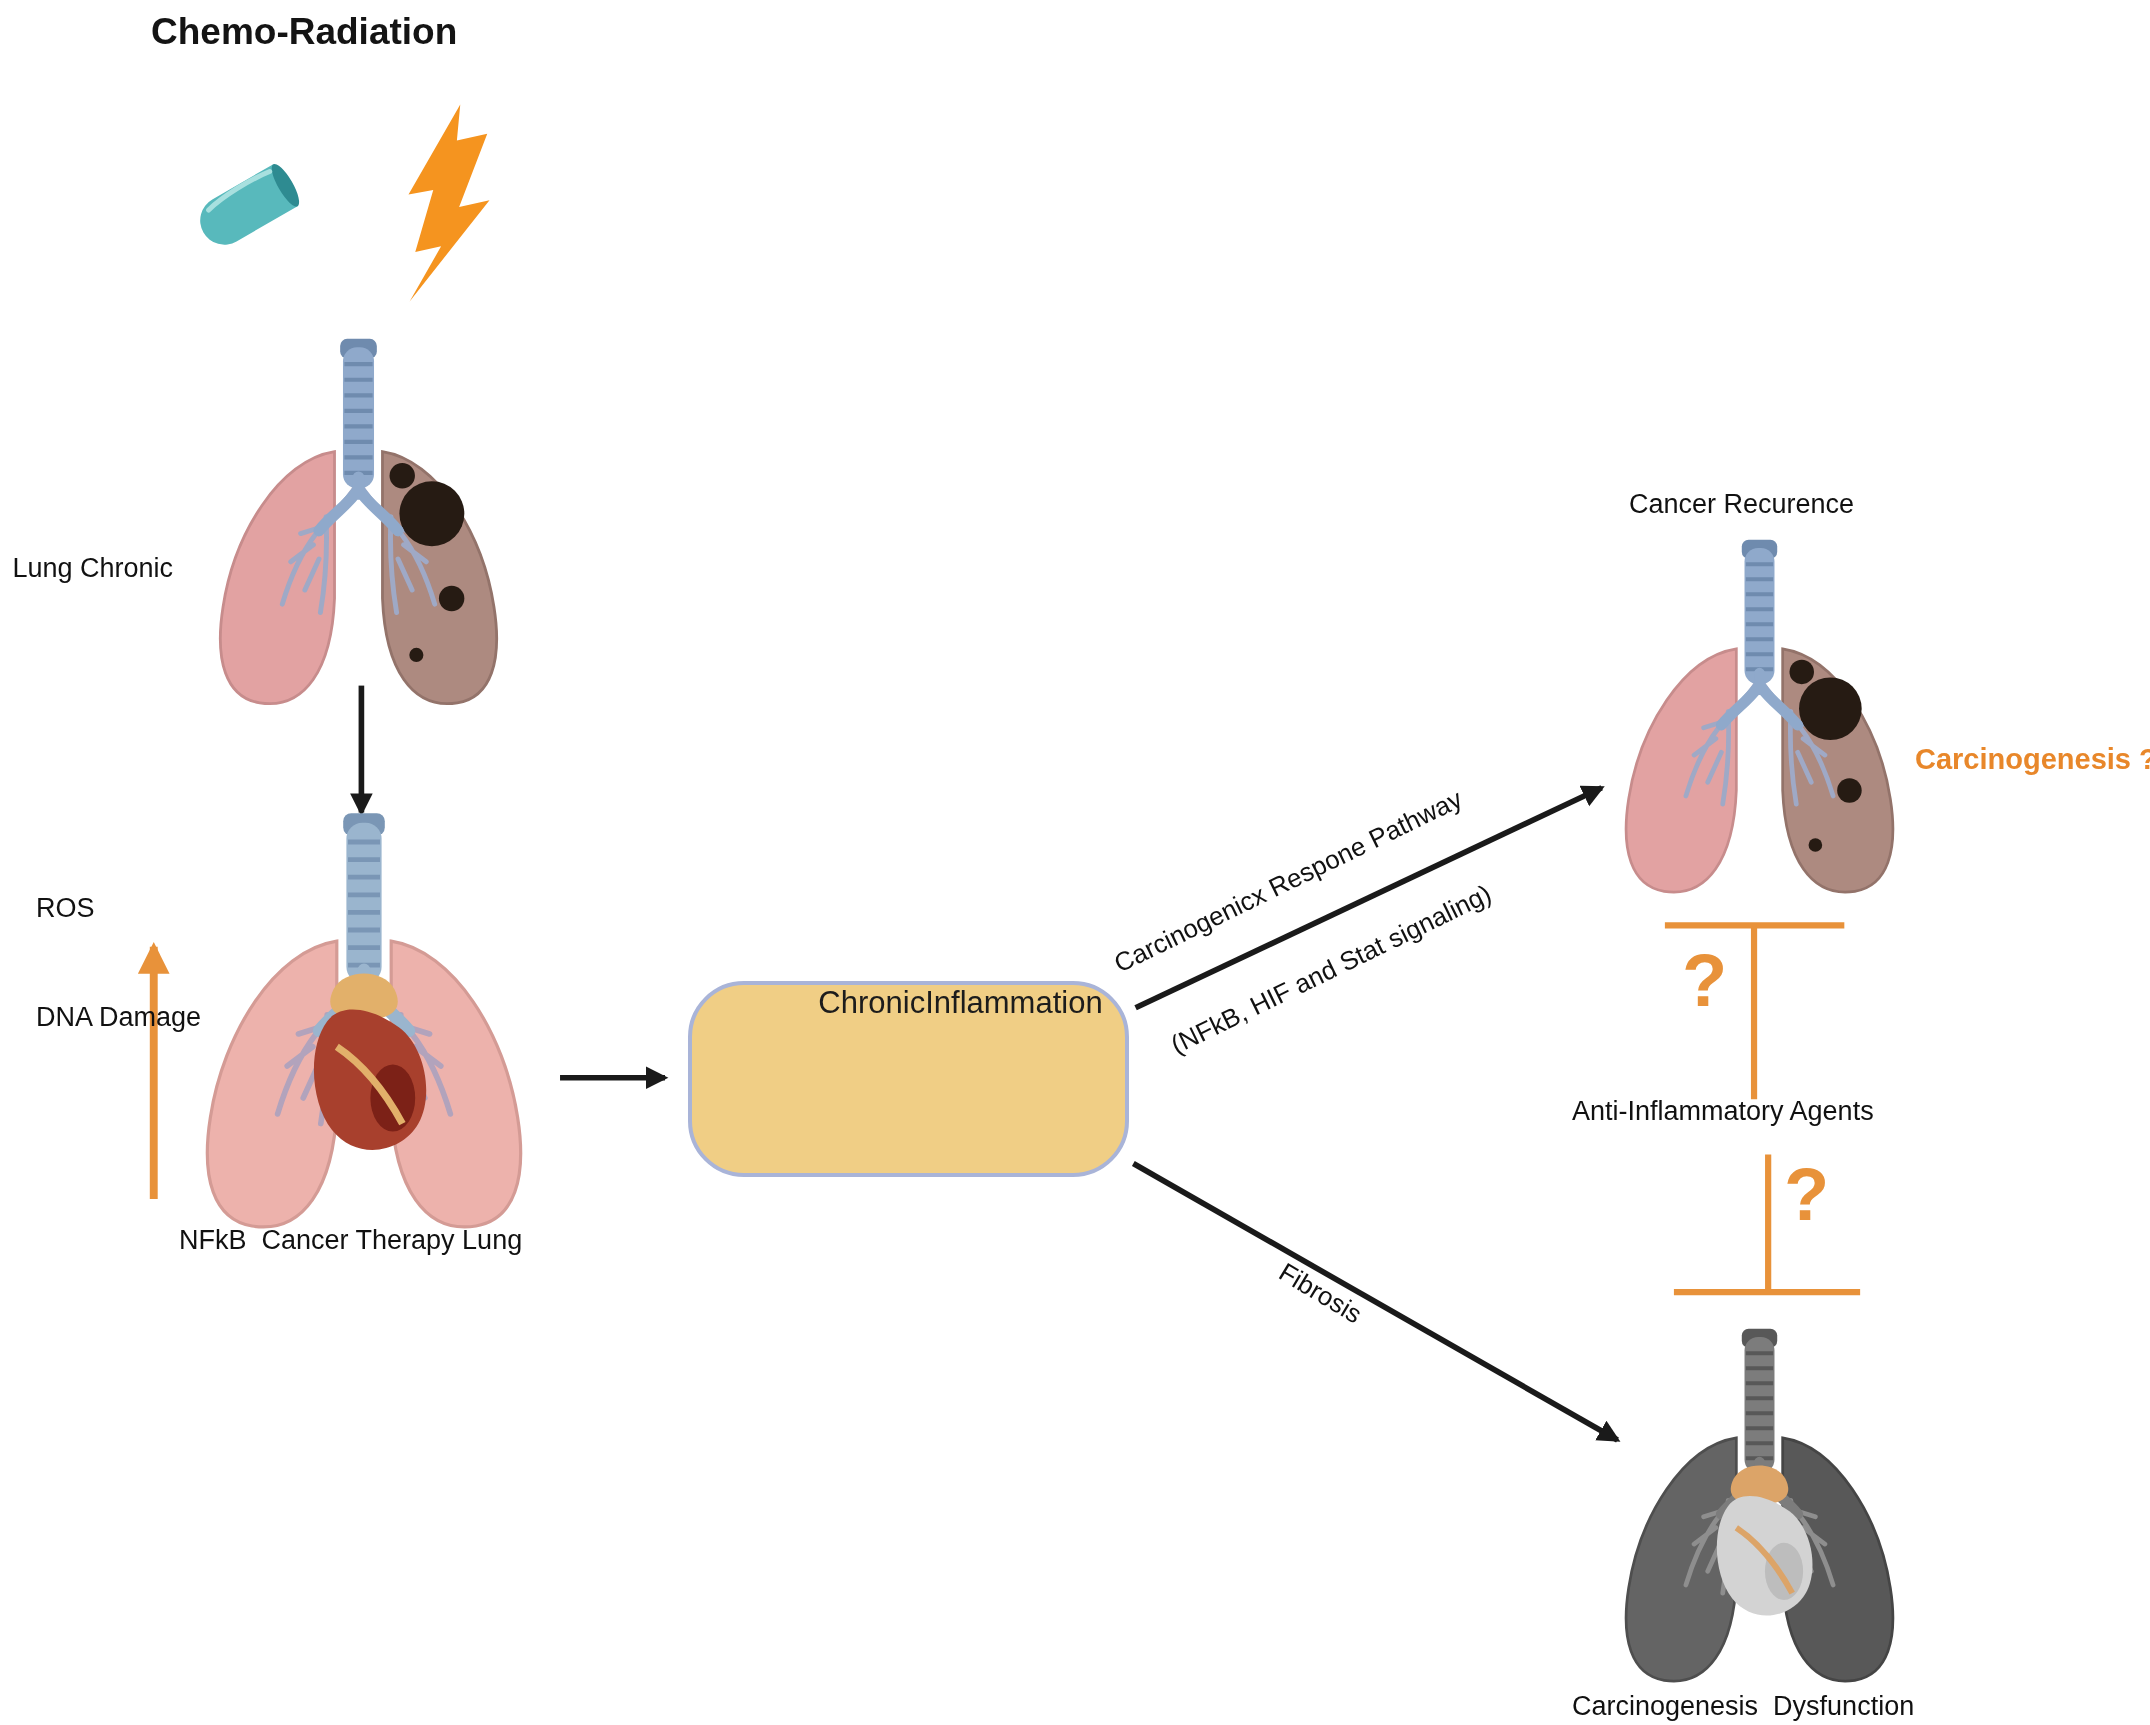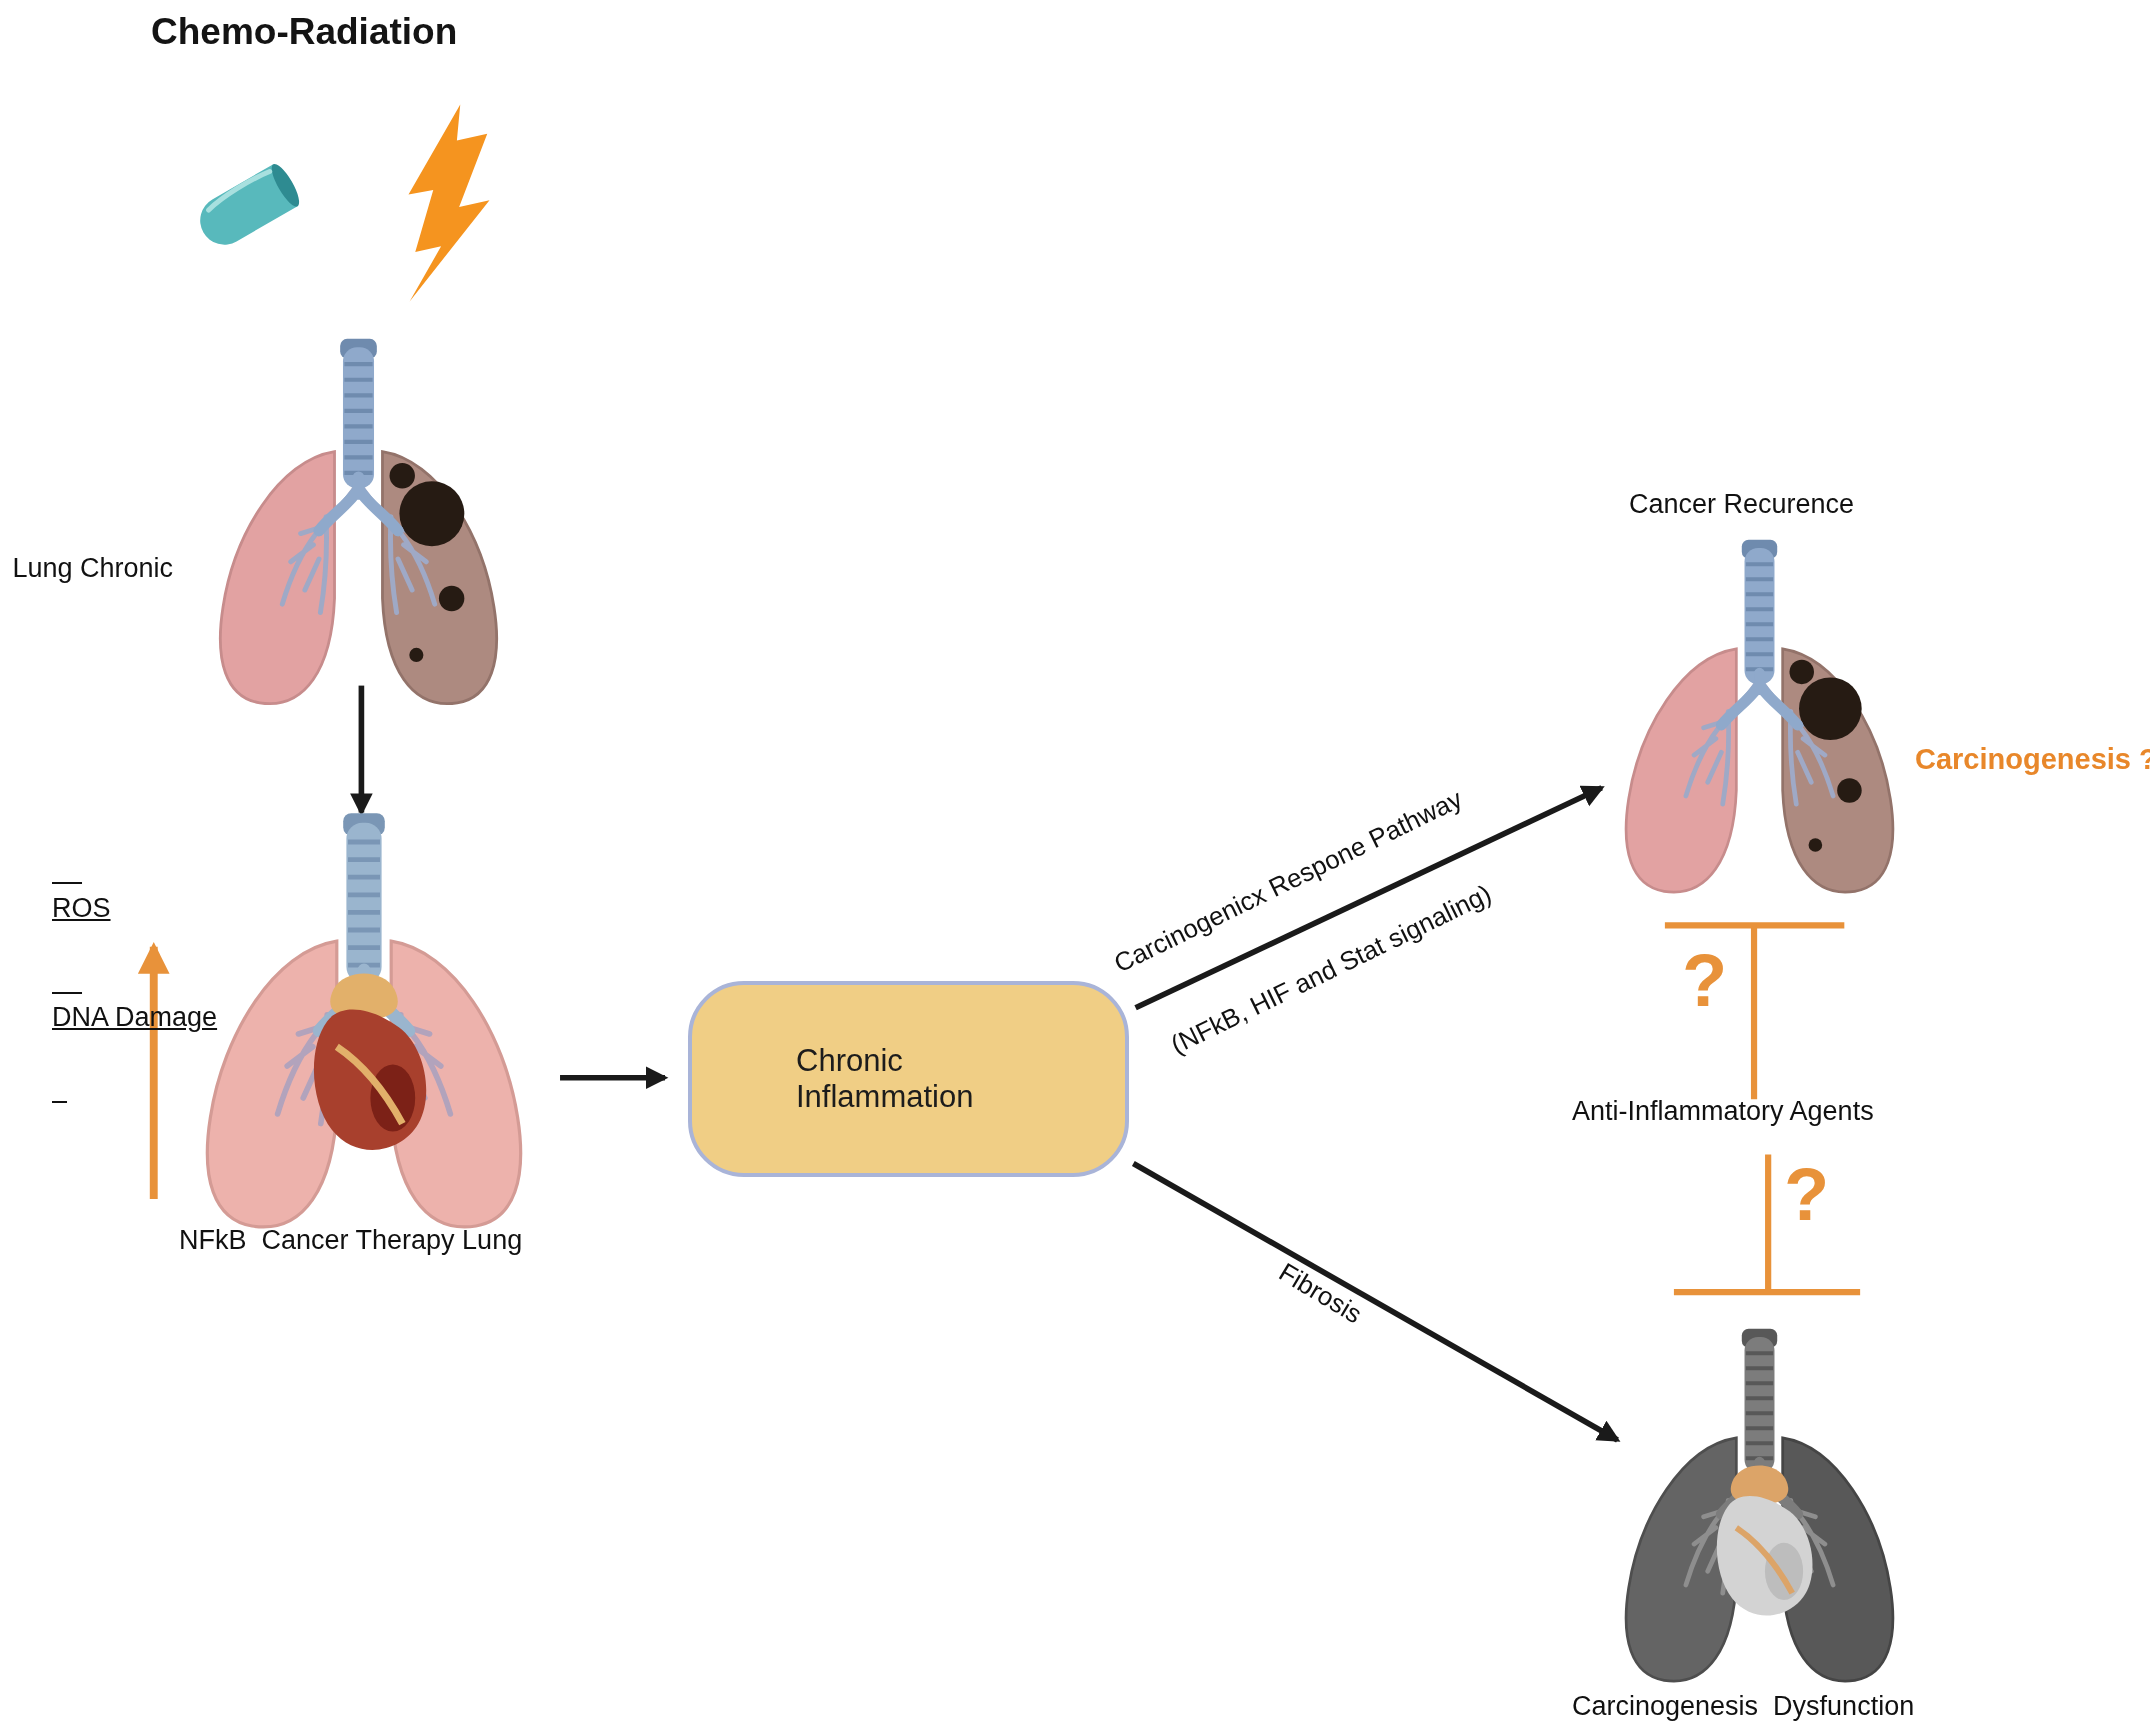--- a/index.html
+++ b/index.html
@@ -8,21 +8,21 @@
     font-family:"Liberation Sans",sans-serif;color:#111;
   }
   .lbl{position:absolute;font-size:27px;color:#111;white-space:pre;line-height:1.35;}
   .title{font-size:37px;font-weight:700;color:#141414;}
   .orange{color:#E8872A;font-weight:700;}
   .qmark{position:absolute;font-size:74px;font-weight:700;color:#E8923A;line-height:1;}
   .rot{position:absolute;text-align:center;font-size:26px;line-height:1.25;white-space:pre;}
   .chronic-box{
     position:absolute;left:688px;top:981px;width:441px;height:196px;
     background:#F0CE85;border:4px solid #A9B4D8;border-radius:56px;
-    box-sizing:border-box;display:flex;flex-direction:column;justify-content:center;
+    box-sizing:border-box;display:flex;justify-content:center;
     padding-left:104px;font-size:31px;color:#1c1c1c;
   }
   svg.lungs{position:absolute;}
   .lungs-cancer{--left-lobe:#E2A2A2;--left-lobe-edge:#C78C8C;--right-lobe:#AD8A80;--right-lobe-edge:#93736A;--branch:#9FA9C6;--trachea:#8FA9CB;--trachea-dark:#6F8BAE;--tumor:#261B13;}
   .lungs-recur{--left-lobe:#E2A2A2;--left-lobe-edge:#C78C8C;--right-lobe:#AD8A80;--right-lobe-edge:#93736A;--branch:#9FA9C6;--trachea:#8FA9CB;--trachea-dark:#6F8BAE;--tumor:#261B13;}
   .lungs-post{--left-lobe:#EDB2AC;--left-lobe-edge:#D49B95;--right-lobe:#EDB2AC;--right-lobe-edge:#D49B95;--branch:#B2A3BC;--trachea:#9AB5CE;--trachea-dark:#7A96B5;--thymus:#E2B06A;--heart:#A8402D;--heart-dark:#7C2117;}
   .lungs-gray{--left-lobe:#646464;--left-lobe-edge:#4E4E4E;--right-lobe:#585858;--right-lobe-edge:#454545;--branch:#8E8E8E;--trachea:#7C7C7C;--trachea-dark:#585858;--thymus:#DCA468;--heart:#D3D3D3;--heart-dark:#BDBDBD;}
   .connectors{position:absolute;left:0;top:0;}
 </style>
 </head>
@@ -87,21 +87,21 @@
 
   <svg style="position:absolute;left:404px;top:104px;" width="90" height="198" viewBox="0 0 160 350">
     <path d="M100 0 L8 160 L52 152 L20 262 L66 252 L10 350 L152 170 L98 182 L148 52 L94 64 Z" fill="#F5941F"></path>
   </svg>
 
   <svg class="lungs lungs-cancer" style="left:189px;top:336px;" width="339" height="381" viewBox="0 0 240 270">
       <use href="#lungs-symbol"></use>
     </svg>
   <div class="lbl" style="left:12.4px;top:550px;">Lung Chronic</div>
 
-  <div class="lbl" style="left:52px;top:817px;text-decoration:underline;">
+  <div class="lbl" style="left:36px;top:817px;">
     <div>ROS</div>
     <div>DNA Damage</div>
   </div>
 
   <svg class="lungs lungs-post" style="left:172px;top:810px;" width="384" height="432" viewBox="0 0 240 270">
       <use href="#lungs-symbol"></use>
     </svg>
   <div class="lbl" style="left:179px;top:1222px;">NFkB  Cancer Therapy Lung</div>
 
   <div class="chronic-box">

